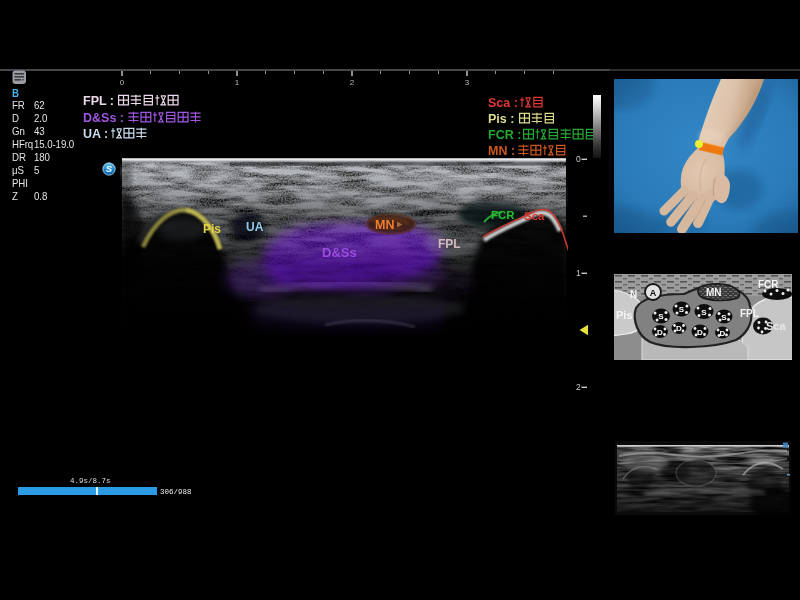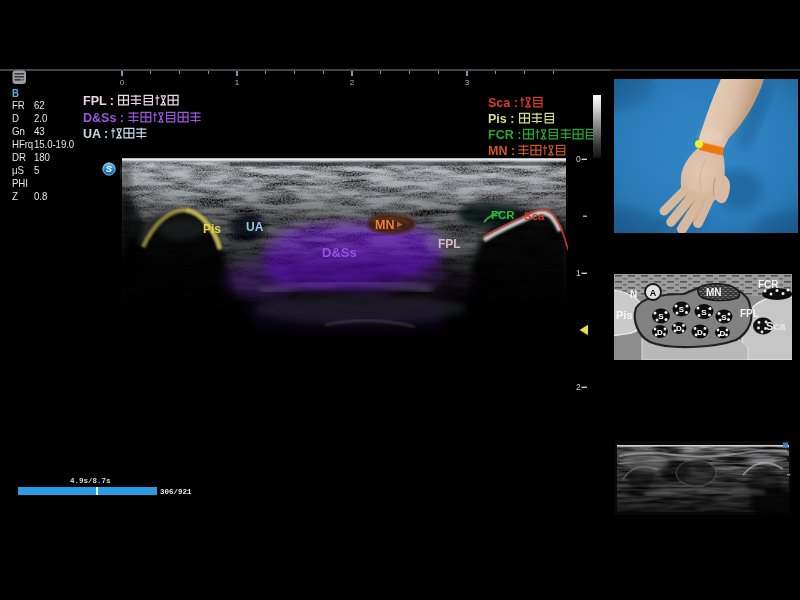--- a/index.html
+++ b/index.html
@@ -1,18 +1,18 @@
 <!DOCTYPE html>
 <html><head><meta charset="utf-8"><style>
 html,body{margin:0;padding:0;background:#000;width:800px;height:600px;overflow:hidden}
 body{position:relative;font-family:"Liberation Sans",sans-serif}
 .abs{position:absolute}
 .prm{color:#e4e4e4;font-size:11px;letter-spacing:-0.1px;line-height:12.9px;white-space:pre;transform:scaleX(0.88);transform-origin:0 0}
 .prm b{color:#49b2e6;font-weight:bold}
-.mono{font-family:"Liberation Mono",monospace;font-weight:bold;color:#dcdcdc;font-size:7.5px}
+.mono{font-family:"Liberation Mono",monospace;font-weight:normal;color:#dcdcdc;font-size:7.5px}
 </style></head>
 <body>
 
 <svg class="abs" style="left:0;top:0" width="800" height="92" shape-rendering="crispEdges">
   <rect x="0" y="68.6" width="800" height="1.9" fill="#46464a"></rect>
   <rect x="610" y="68.6" width="190" height="1.9" fill="#000" opacity="0.35"></rect>
   <g fill="#909094">
     <rect x="121.4" y="70.5" width="1.4" height="5"></rect>
     <rect x="236.4" y="70.5" width="1.4" height="5"></rect>
     <rect x="351.4" y="70.5" width="1.4" height="5"></rect>
@@ -275,21 +275,21 @@
     <rect x="11.5" y="236.6" width="5.5" height="1.4"></rect>
   </g>
   <path d="M9.5,180 L18,174.8 L18,185.2 Z" fill="#e6e23c"></path>
 </svg>
 
 <div class="abs" style="left:593px;top:95px;width:8px;height:63px;background:linear-gradient(#ffffff,#d8d8d8 18%,#8a8a8a 48%,#3a3a3a 78%,#121212)"></div>
 
 <div class="abs mono" style="left:70px;top:477px">4.9s/8.7s</div>
 <div class="abs" style="left:18px;top:487px;width:139px;height:8px;background:#2a9be4"></div>
 <div class="abs" style="left:95.5px;top:487px;width:2.4px;height:8px;background:#e8f4fc"></div>
-<div class="abs mono" style="left:160px;top:487.5px;color:#ececec">306/921</div>
+<div class="abs mono" style="left:160px;top:487.5px;color:#ececec">306/988</div>
 
 <svg class="abs" style="left:614px;top:79px" width="184" height="154" viewBox="0 0 184 154">
 <defs>
   <radialGradient id="hbg" cx="0.5" cy="0.45" r="0.85">
     <stop offset="0" stop-color="#3287c6"></stop>
     <stop offset="0.6" stop-color="#2a7ab8"></stop>
     <stop offset="1" stop-color="#175586"></stop>
   </radialGradient>
   <linearGradient id="harm" x1="0" y1="0" x2="1" y2="0.25">
     <stop offset="0" stop-color="#e8d2bc"></stop>

